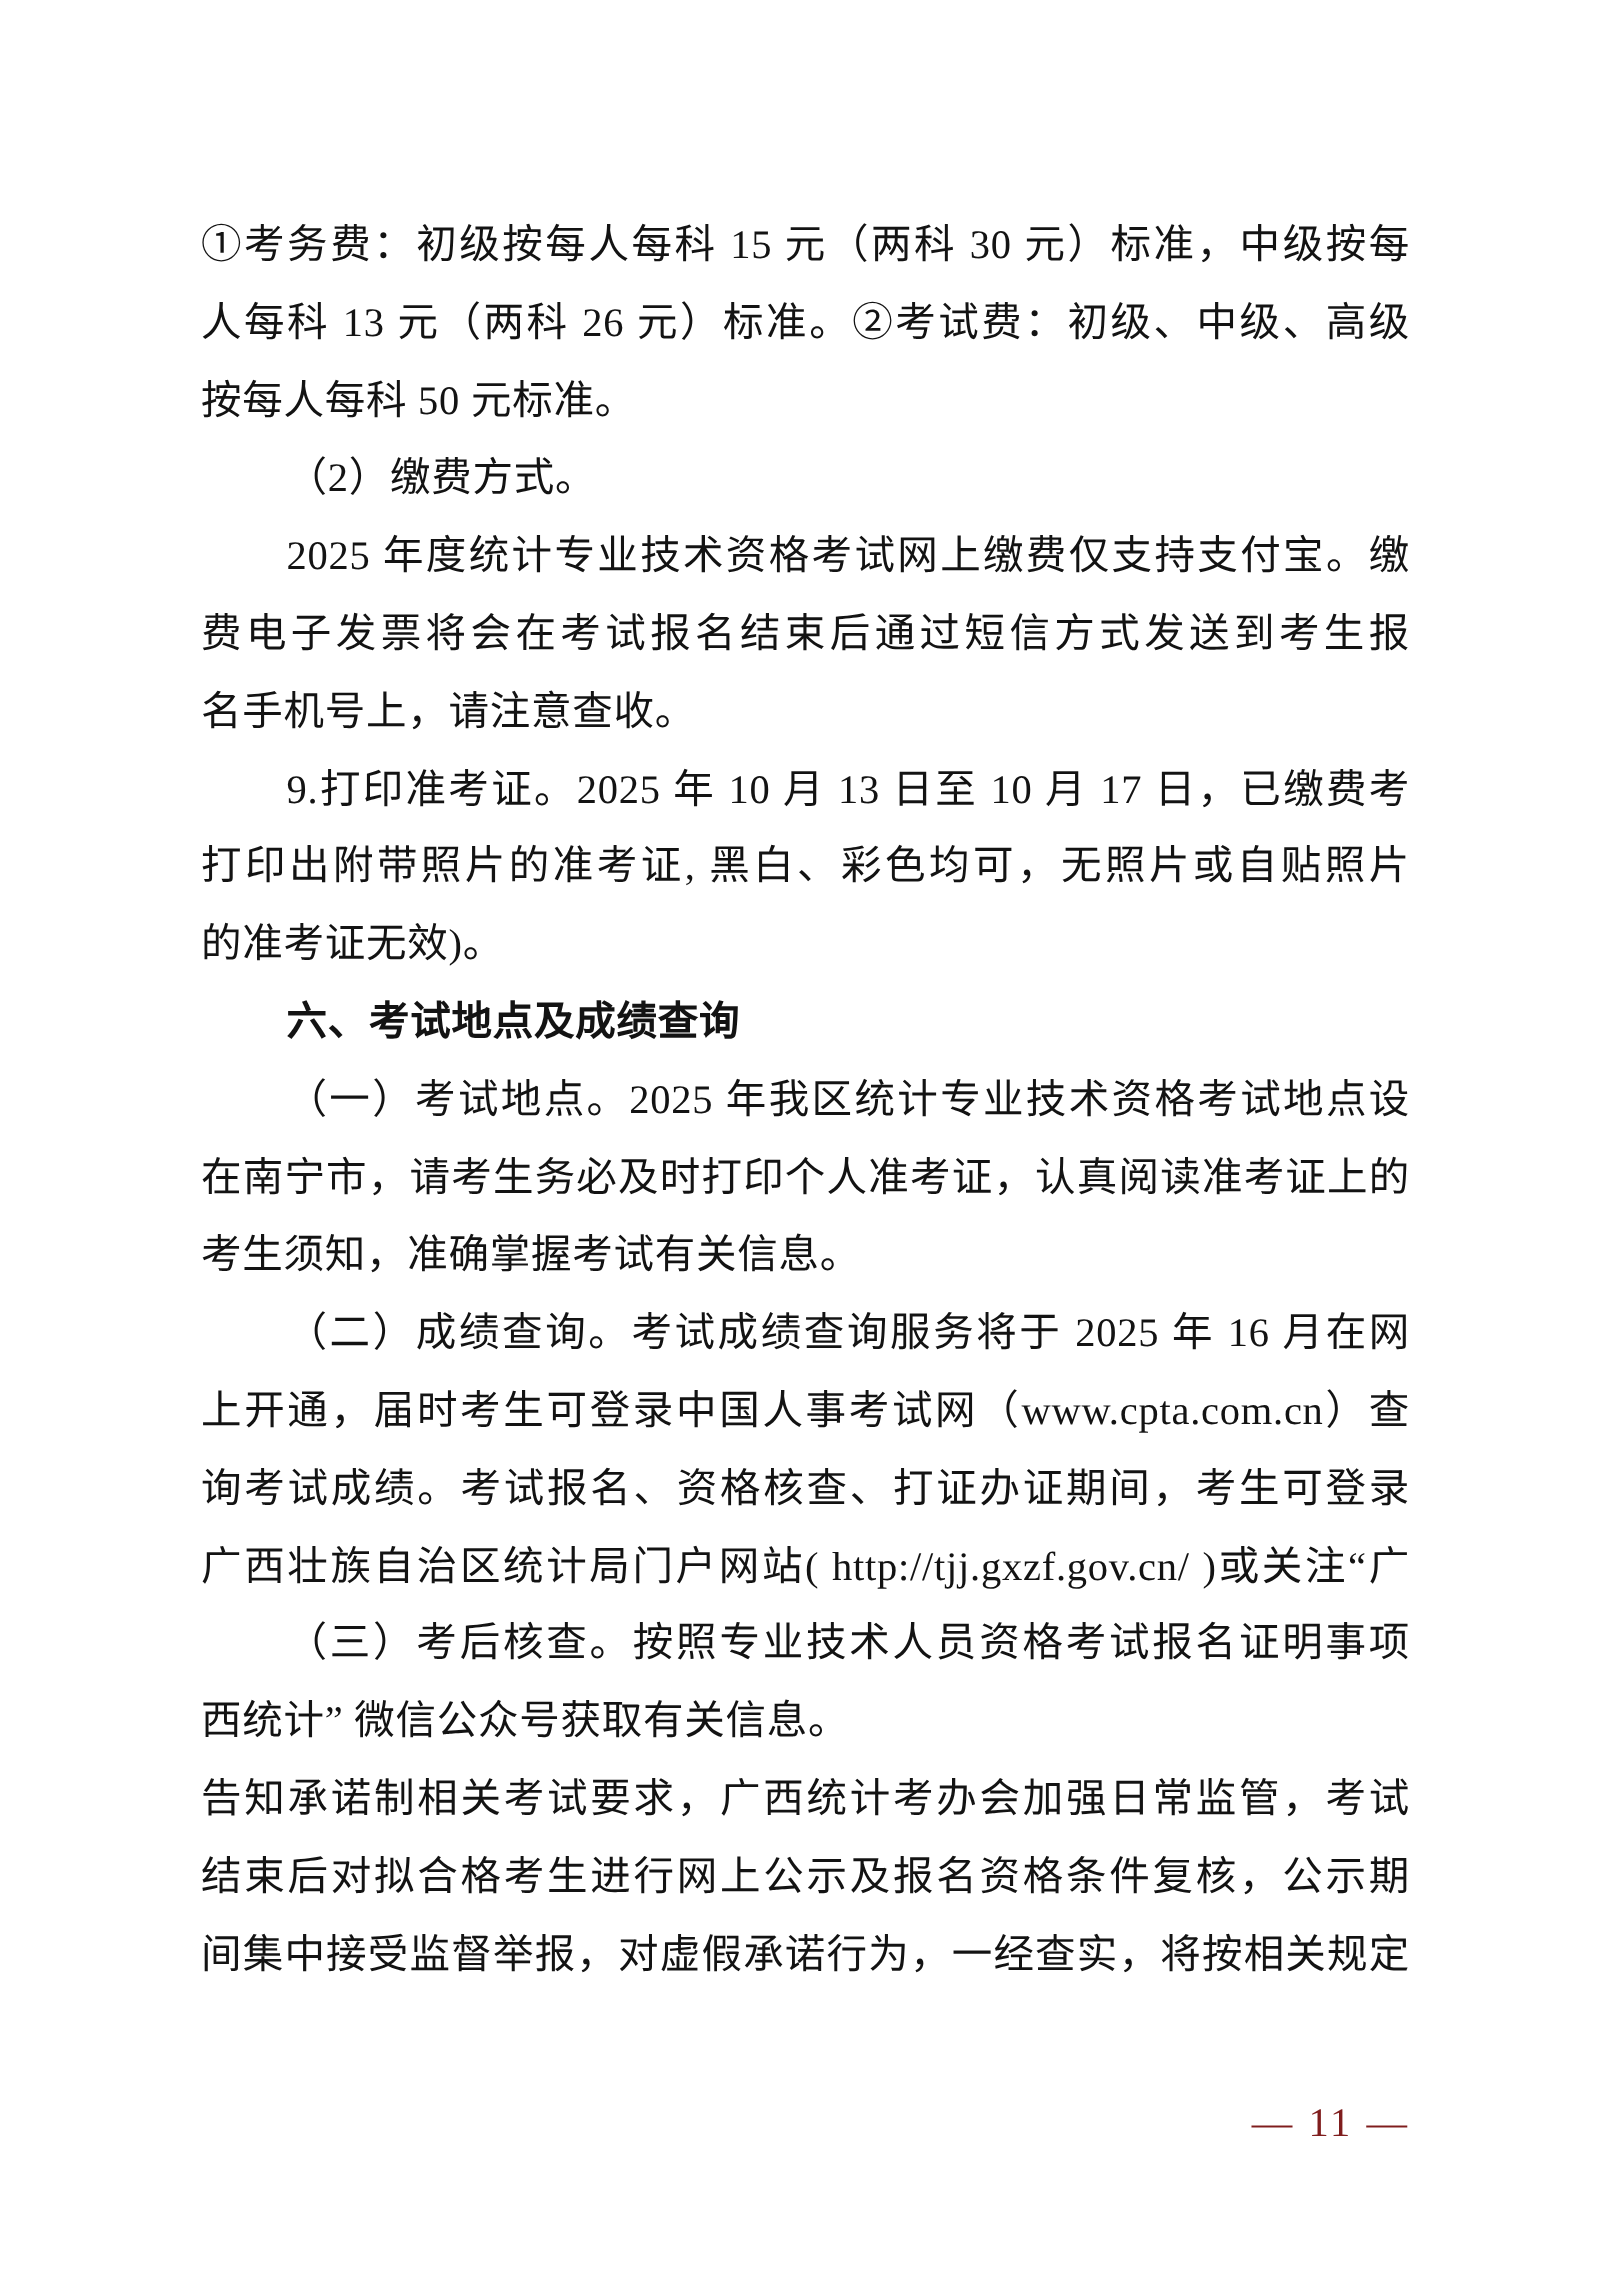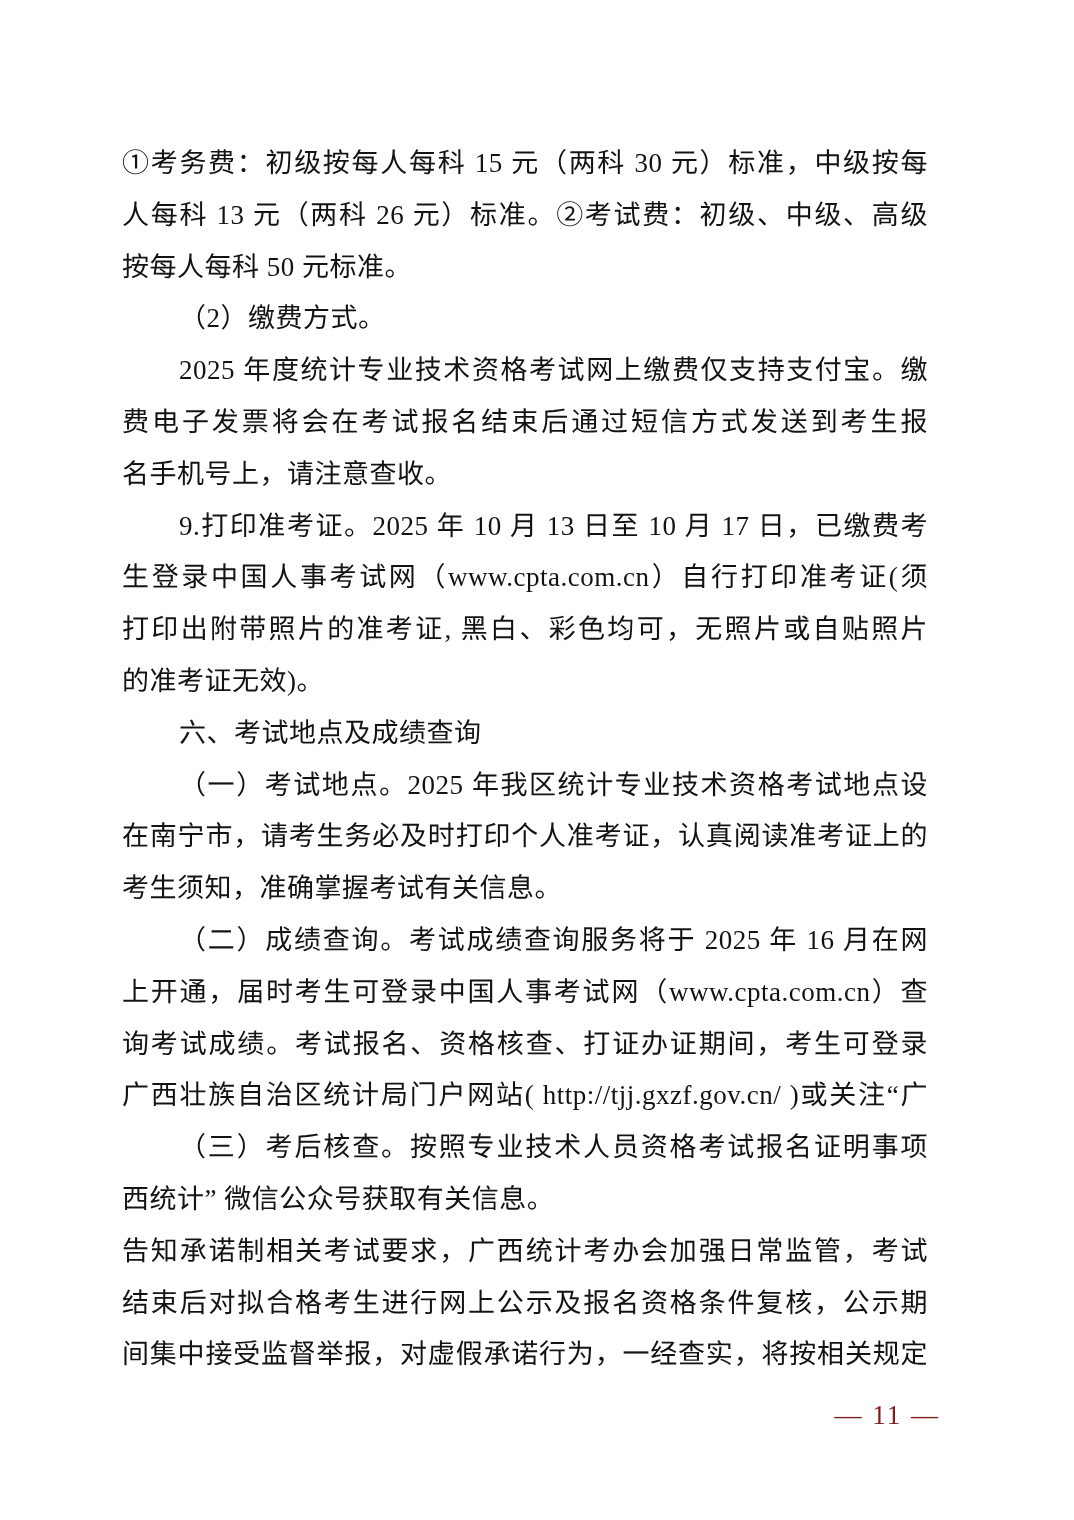--- a/index.html
+++ b/index.html
@@ -12,21 +12,21 @@
     color: #131313;
     overflow: hidden;
   }
   .page {
     position: absolute;
     inset: 0;
     background: #ffffff;
   }
   .content {
     position: absolute;
-    left: 122px;
+    left: 134px;
     top: 138px;
     width: 806px;
   }
   .line {
     font-size: 27px;
     line-height: 51.8px;
     height: 51.8px;
     letter-spacing: 0.5px;
     text-align: justify;
     text-align-last: justify;
@@ -36,21 +36,21 @@
   }
   .line.end {
     text-align: center;
     text-align-last: left;
   }
   .line.indent {
     padding-left: 57px;
   }
   .line.heading {
     font-family: "Liberation Sans", "DejaVu Sans", sans-serif;
-    font-weight: 400;
+    font-weight: 700;
     font-size: 27px;
   }
   .footer {
     position: absolute;
     top: 1398px;
     right: 134px;
     text-align: right;
   }
   .page-number {
     font-size: 27px;
@@ -65,21 +65,20 @@
 <div class="page">
   <main class="content">
     <div class="line">①考务费：初级按每人每科 15 元（两科 30 元）标准，中级按每</div>
     <div class="line">人每科 13 元（两科 26 元）标准。②考试费：初级、中级、高级</div>
     <div class="line end">按每人每科 50 元标准。</div>
     <div class="line indent end">（2）缴费方式。</div>
     <div class="line indent">2025 年度统计专业技术资格考试网上缴费仅支持支付宝。缴</div>
     <div class="line">费电子发票将会在考试报名结束后通过短信方式发送到考生报</div>
     <div class="line end">名手机号上，请注意查收。</div>
     <div class="line indent">9.打印准考证。2025 年 10 月 13 日至 10 月 17 日，已缴费考</div>
-    <div class="line">生登录中国人事考试网（www.cpta.com.cn）自行打印准考证(须</div>
     <div class="line">打印出附带照片的准考证, 黑白、彩色均可，无照片或自贴照片</div>
     <div class="line end">的准考证无效)。</div>
     <div class="line indent heading end">六、考试地点及成绩查询</div>
     <div class="line indent">（一）考试地点。2025 年我区统计专业技术资格考试地点设</div>
     <div class="line">在南宁市，请考生务必及时打印个人准考证，认真阅读准考证上的</div>
     <div class="line end">考生须知，准确掌握考试有关信息。</div>
     <div class="line indent">（二）成绩查询。考试成绩查询服务将于 2025 年 16 月在网</div>
     <div class="line">上开通，届时考生可登录中国人事考试网（www.cpta.com.cn）查</div>
     <div class="line">询考试成绩。考试报名、资格核查、打证办证期间，考生可登录</div>
     <div class="line">广西壮族自治区统计局门户网站( http://tjj.gxzf.gov.cn/ )或关注“广</div>

